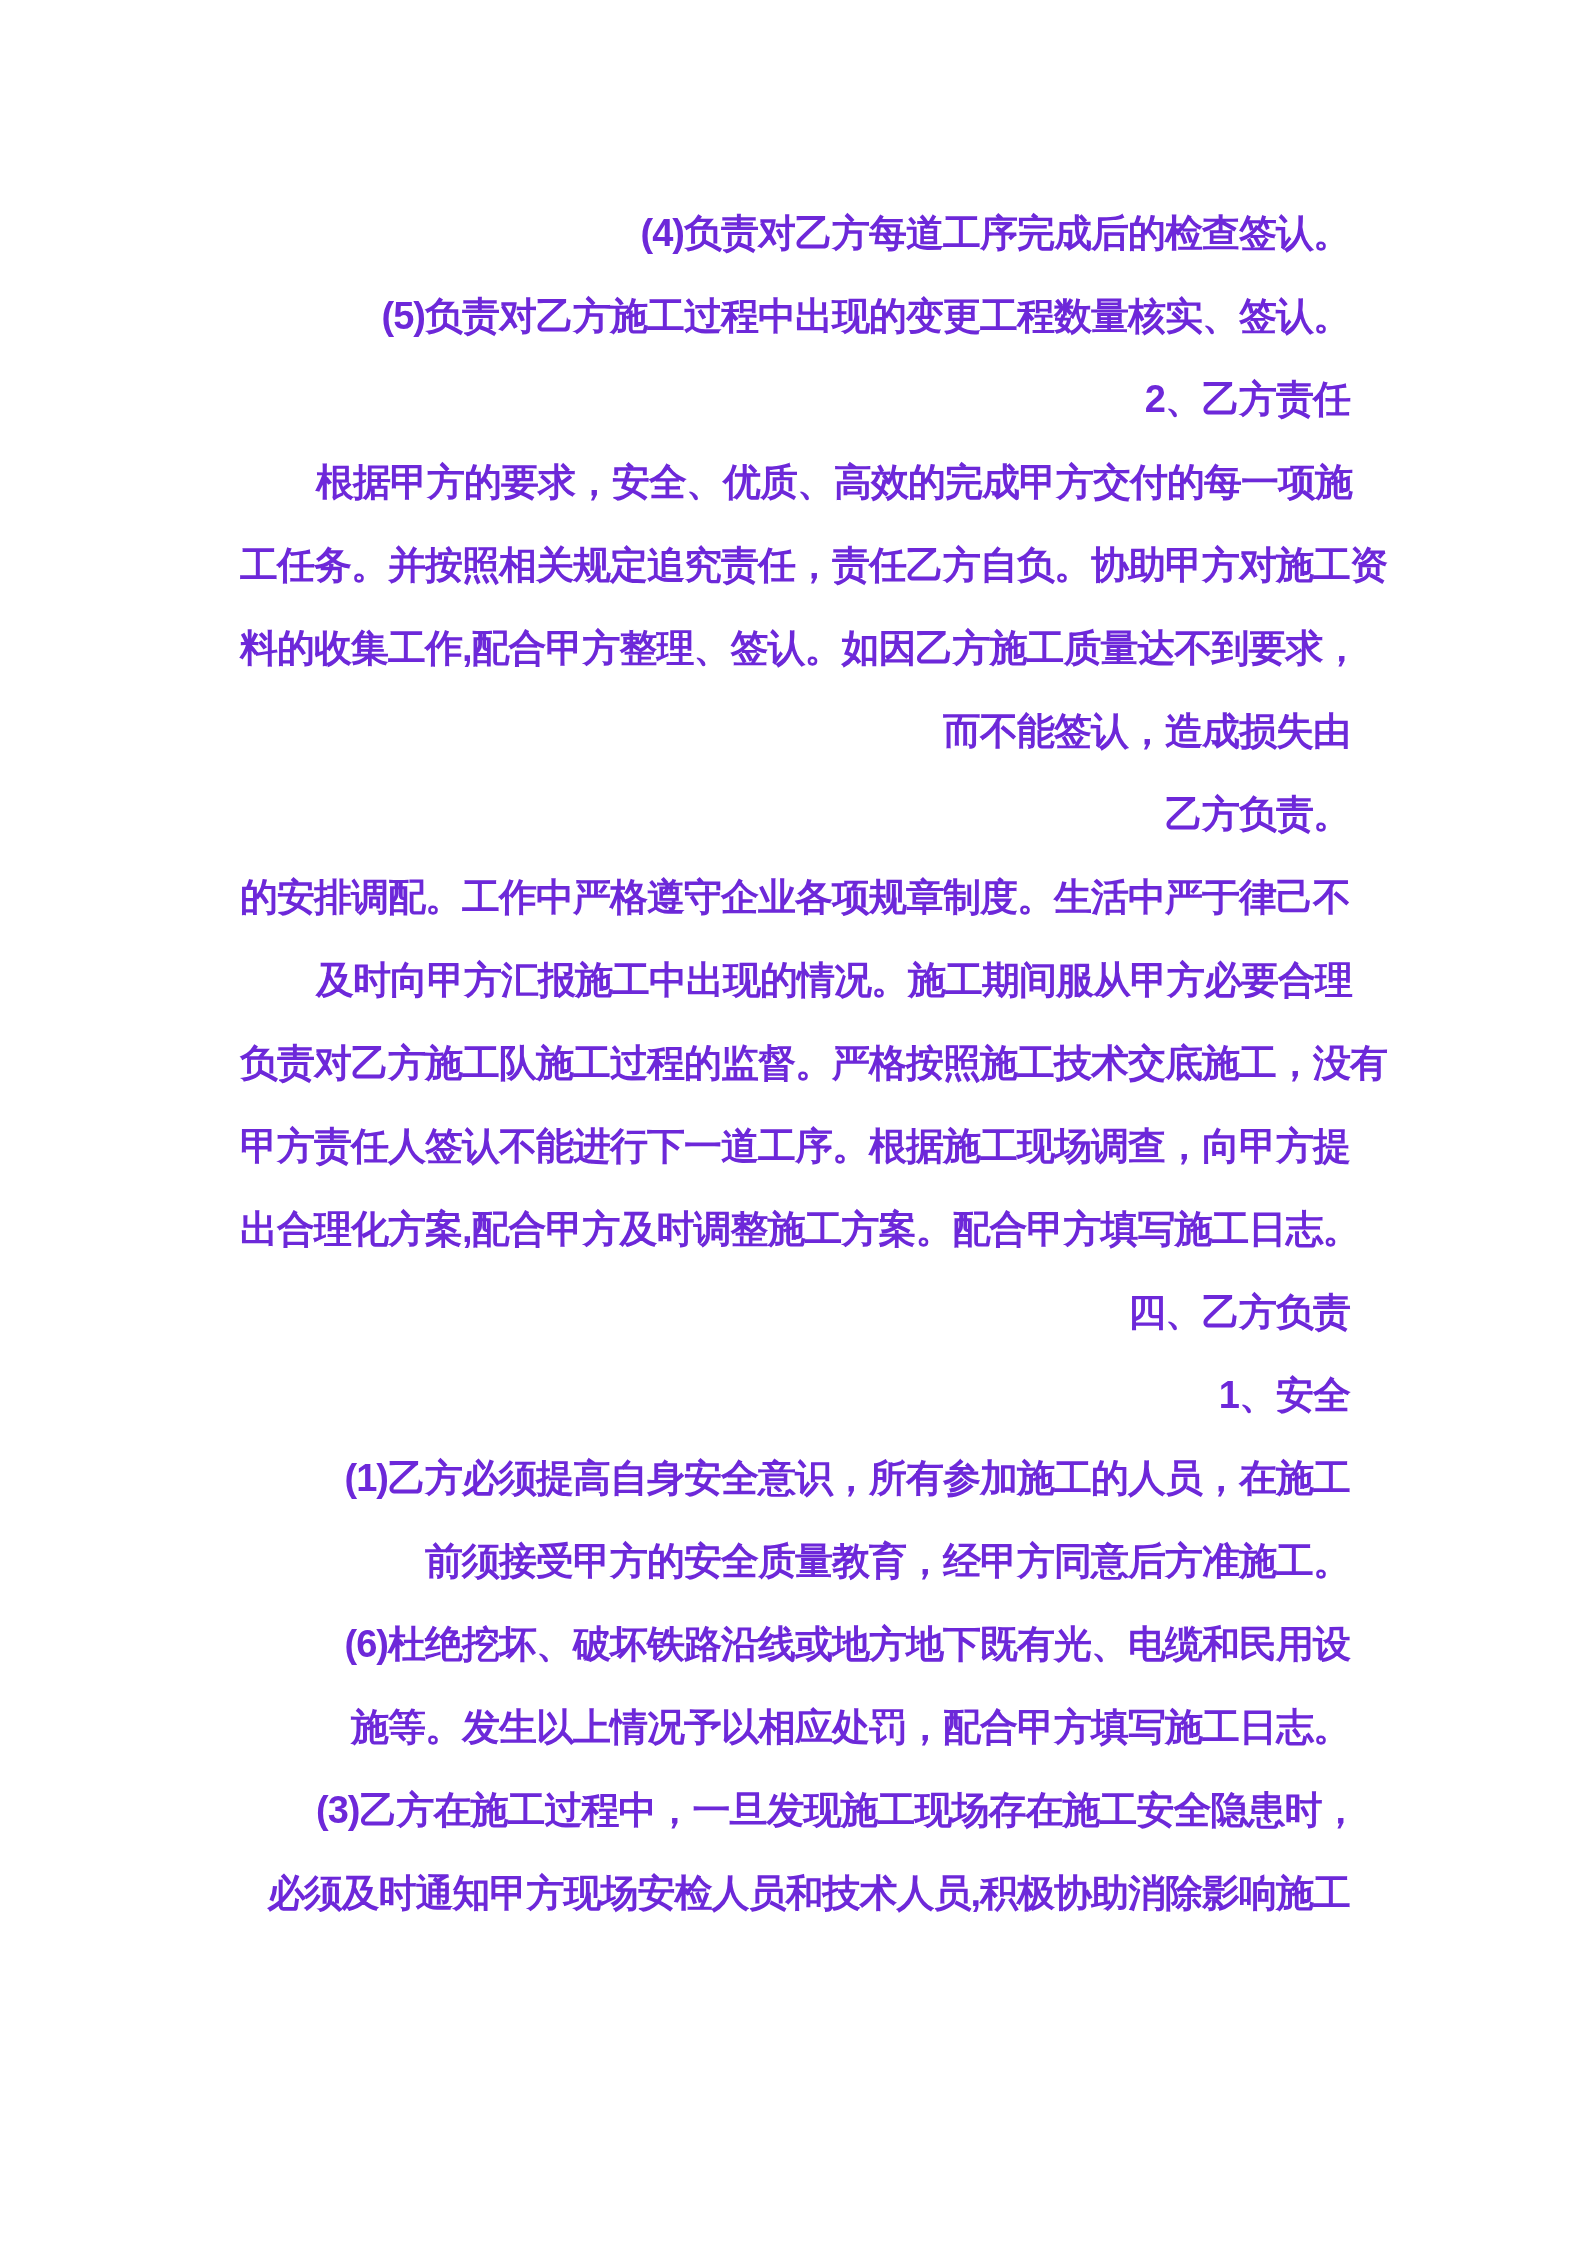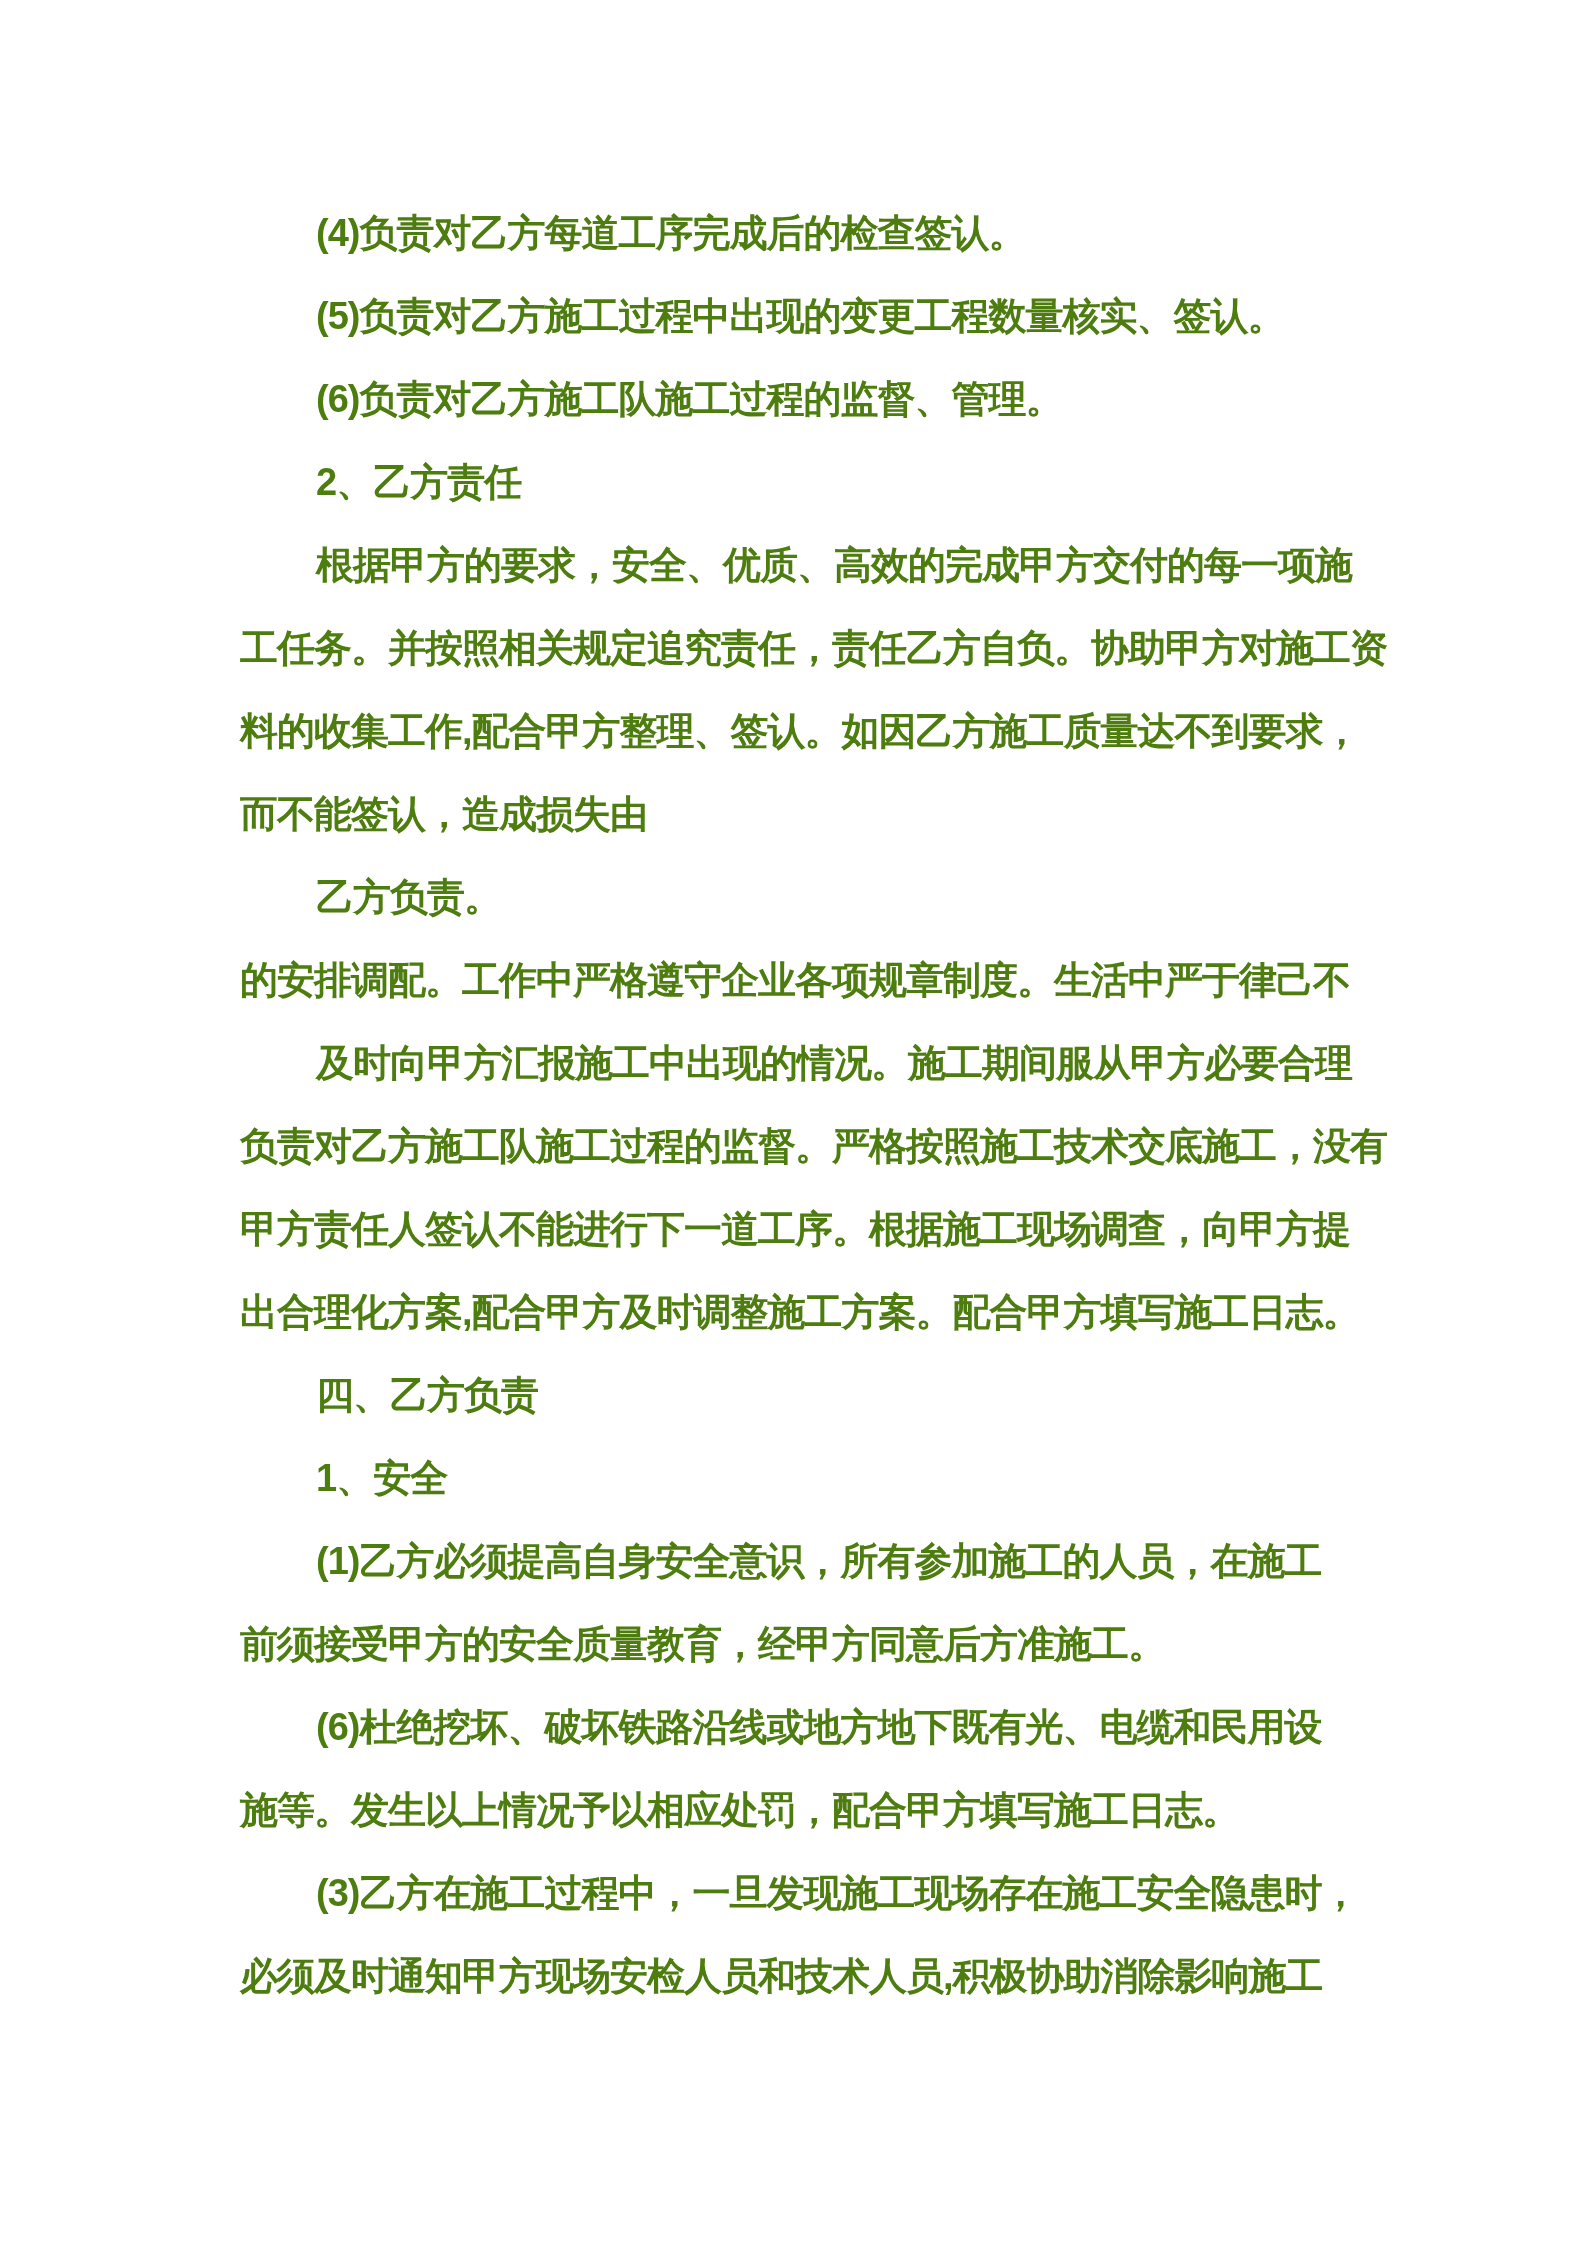--- a/index.html
+++ b/index.html
@@ -20,36 +20,35 @@
     left: 240px;
     top: 192px;
     width: 1110px;
   }
   .line {
     height: 83px;
     line-height: 83px;
     font-size: 38px;
     font-weight: 700;
     letter-spacing: -1px;
-    color: #4d7c0f;
+    color: #6d28d9;
     white-space: nowrap;
-    text-align: left;
+    text-align: right;
   }
   .line.indent {
     text-indent: 76px;
   }
 </style>
 </head>
 <body>
 
 <div class="page" style="background: rgb(255, 255, 255); color: rgb(0, 0, 0);">
   <div class="content">
       <div class="line indent">(4)负责对乙方每道工序完成后的检查签认。</div>
       <div class="line indent">(5)负责对乙方施工过程中出现的变更工程数量核实、签认。</div>
-      <div class="line indent">(6)负责对乙方施工队施工过程的监督、管理。</div>
       <div class="line indent">2、乙方责任</div>
       <div class="line indent">根据甲方的要求，安全、优质、高效的完成甲方交付的每一项施</div>
       <div class="line">工任务。并按照相关规定追究责任，责任乙方自负。协助甲方对施工资</div>
       <div class="line">料的收集工作,配合甲方整理、签认。如因乙方施工质量达不到要求，</div>
       <div class="line">而不能签认，造成损失由</div>
       <div class="line indent">乙方负责。</div>
       <div class="line">的安排调配。工作中严格遵守企业各项规章制度。生活中严于律己不</div>
       <div class="line indent">及时向甲方汇报施工中出现的情况。施工期间服从甲方必要合理</div>
       <div class="line">负责对乙方施工队施工过程的监督。严格按照施工技术交底施工，没有</div>
       <div class="line">甲方责任人签认不能进行下一道工序。根据施工现场调查，向甲方提</div>

